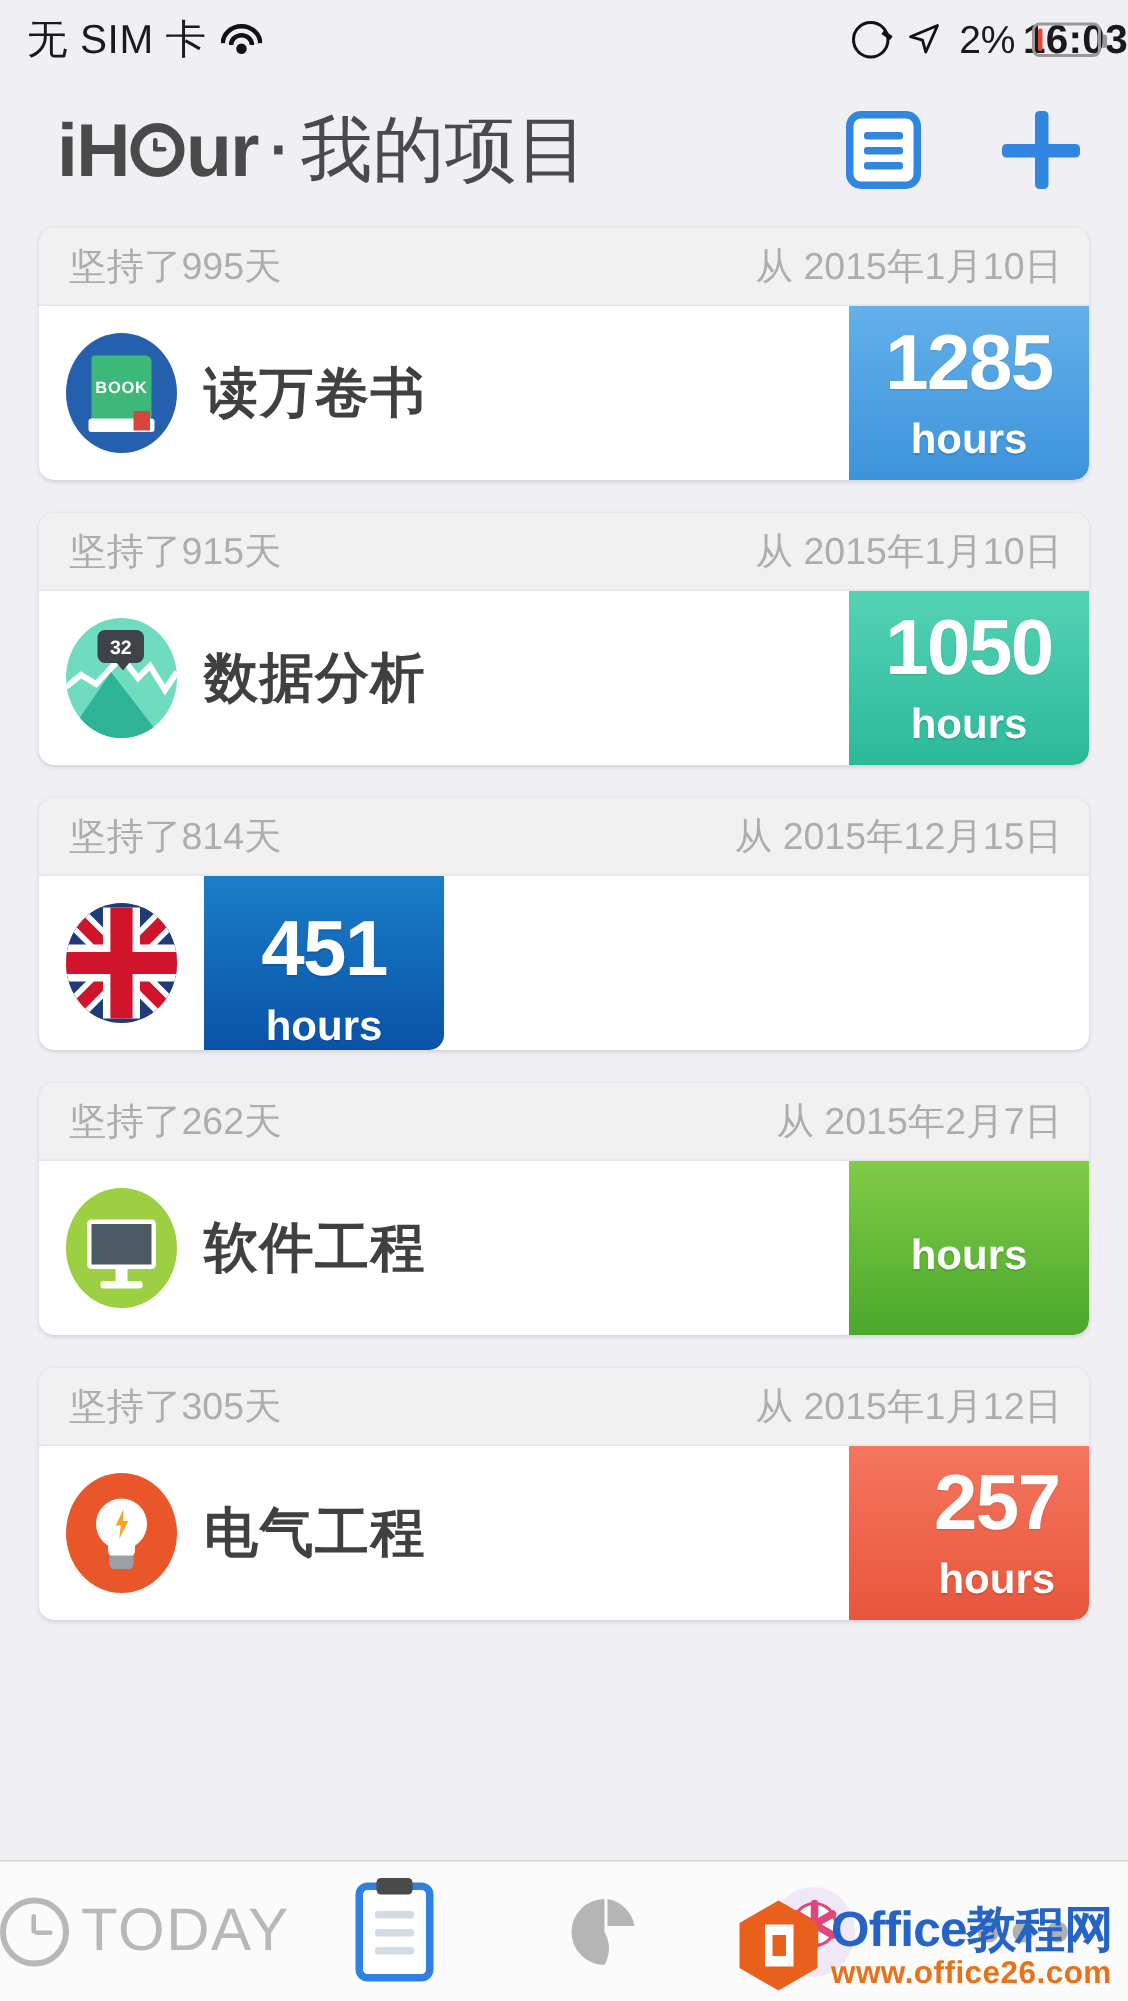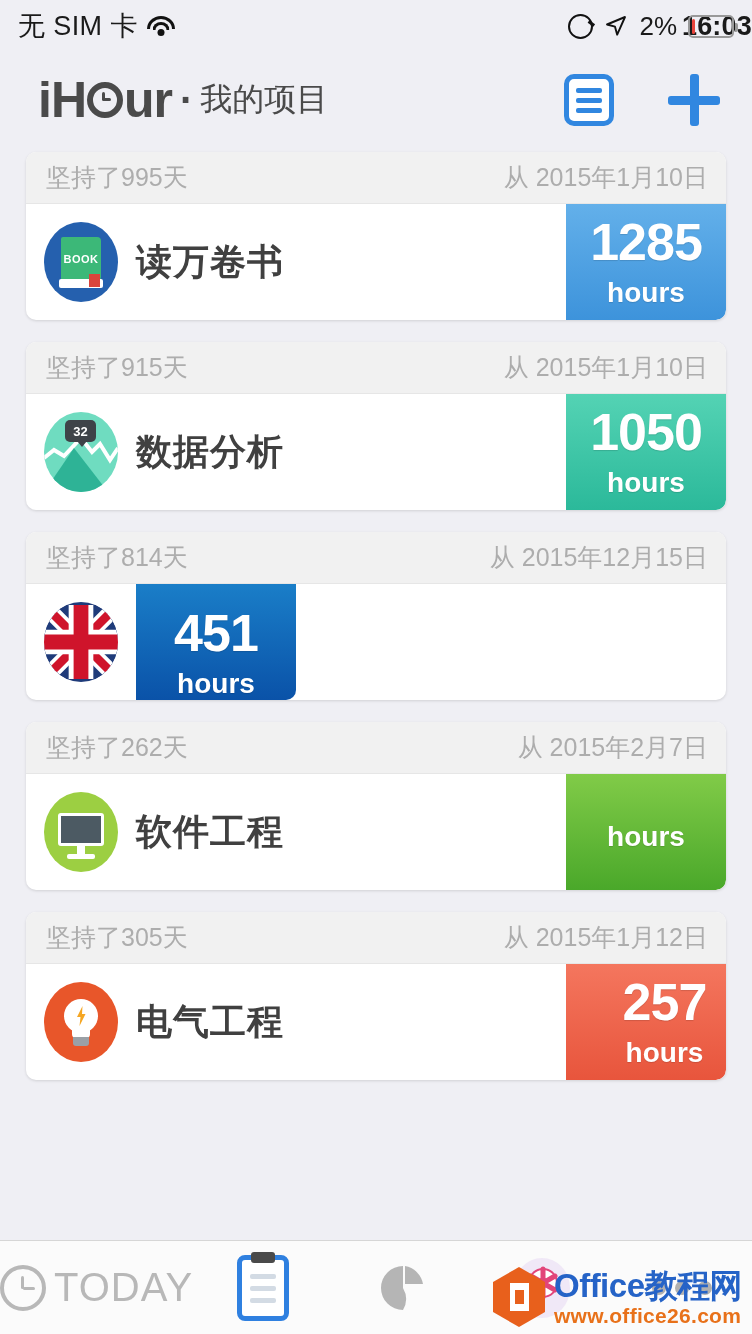--- a/index.html
+++ b/index.html
@@ -41,21 +41,21 @@
     display:flex;align-items:center;
     padding:0 30px 0 38px;
     background:#efeff4;
   }
   .app-title{font-size:50px;font-weight:700;color:#4a4a4a;letter-spacing:-1px;display:flex;align-items:center;white-space:nowrap;}
   .ihour-i{font-size:50px;font-weight:700;color:#4a4a4a;}
   .clockO{display:inline-block;width:36px;height:36px;border:6px solid #4a4a4a;border-radius:50%;position:relative;margin:0 1px;vertical-align:-4px;}
   .clockO::before{content:"";position:absolute;width:3px;height:9px;background:#4a4a4a;left:9px;top:4px;border-radius:2px;}
   .clockO::after{content:"";position:absolute;width:8px;height:3px;background:#4a4a4a;left:10px;top:10px;border-radius:2px;}
   .title-sep{font-size:40px;font-weight:700;color:#4a4a4a;margin:0 8px;}
-  .title-cn{font-size:32px;font-weight:400;color:#4a4a4a;letter-spacing:0px;}
+  .title-cn{font-size:48px;font-weight:400;color:#4a4a4a;letter-spacing:0px;}
   .hdr-actions{margin-left:auto;display:flex;align-items:center;gap:52px;}
   .list-btn{width:50px;height:52px;border:5px solid #3187e0;border-radius:10px;display:flex;flex-direction:column;justify-content:center;align-items:center;gap:5px;background:#fff;}
   .list-btn span{display:block;width:26px;height:5px;background:#3187e0;border-radius:2px;}
   .plus-btn{width:56px;height:56px;position:relative;}
   .plus-btn::before,.plus-btn::after{content:"";position:absolute;background:#3187e0;border-radius:3px;}
   .plus-btn::before{width:52px;height:9px;left:2px;top:24px;}
   .plus-btn::after{height:52px;width:9px;top:2px;left:24px;}
 
   
   .list{padding:4px 26px 0 26px;}

